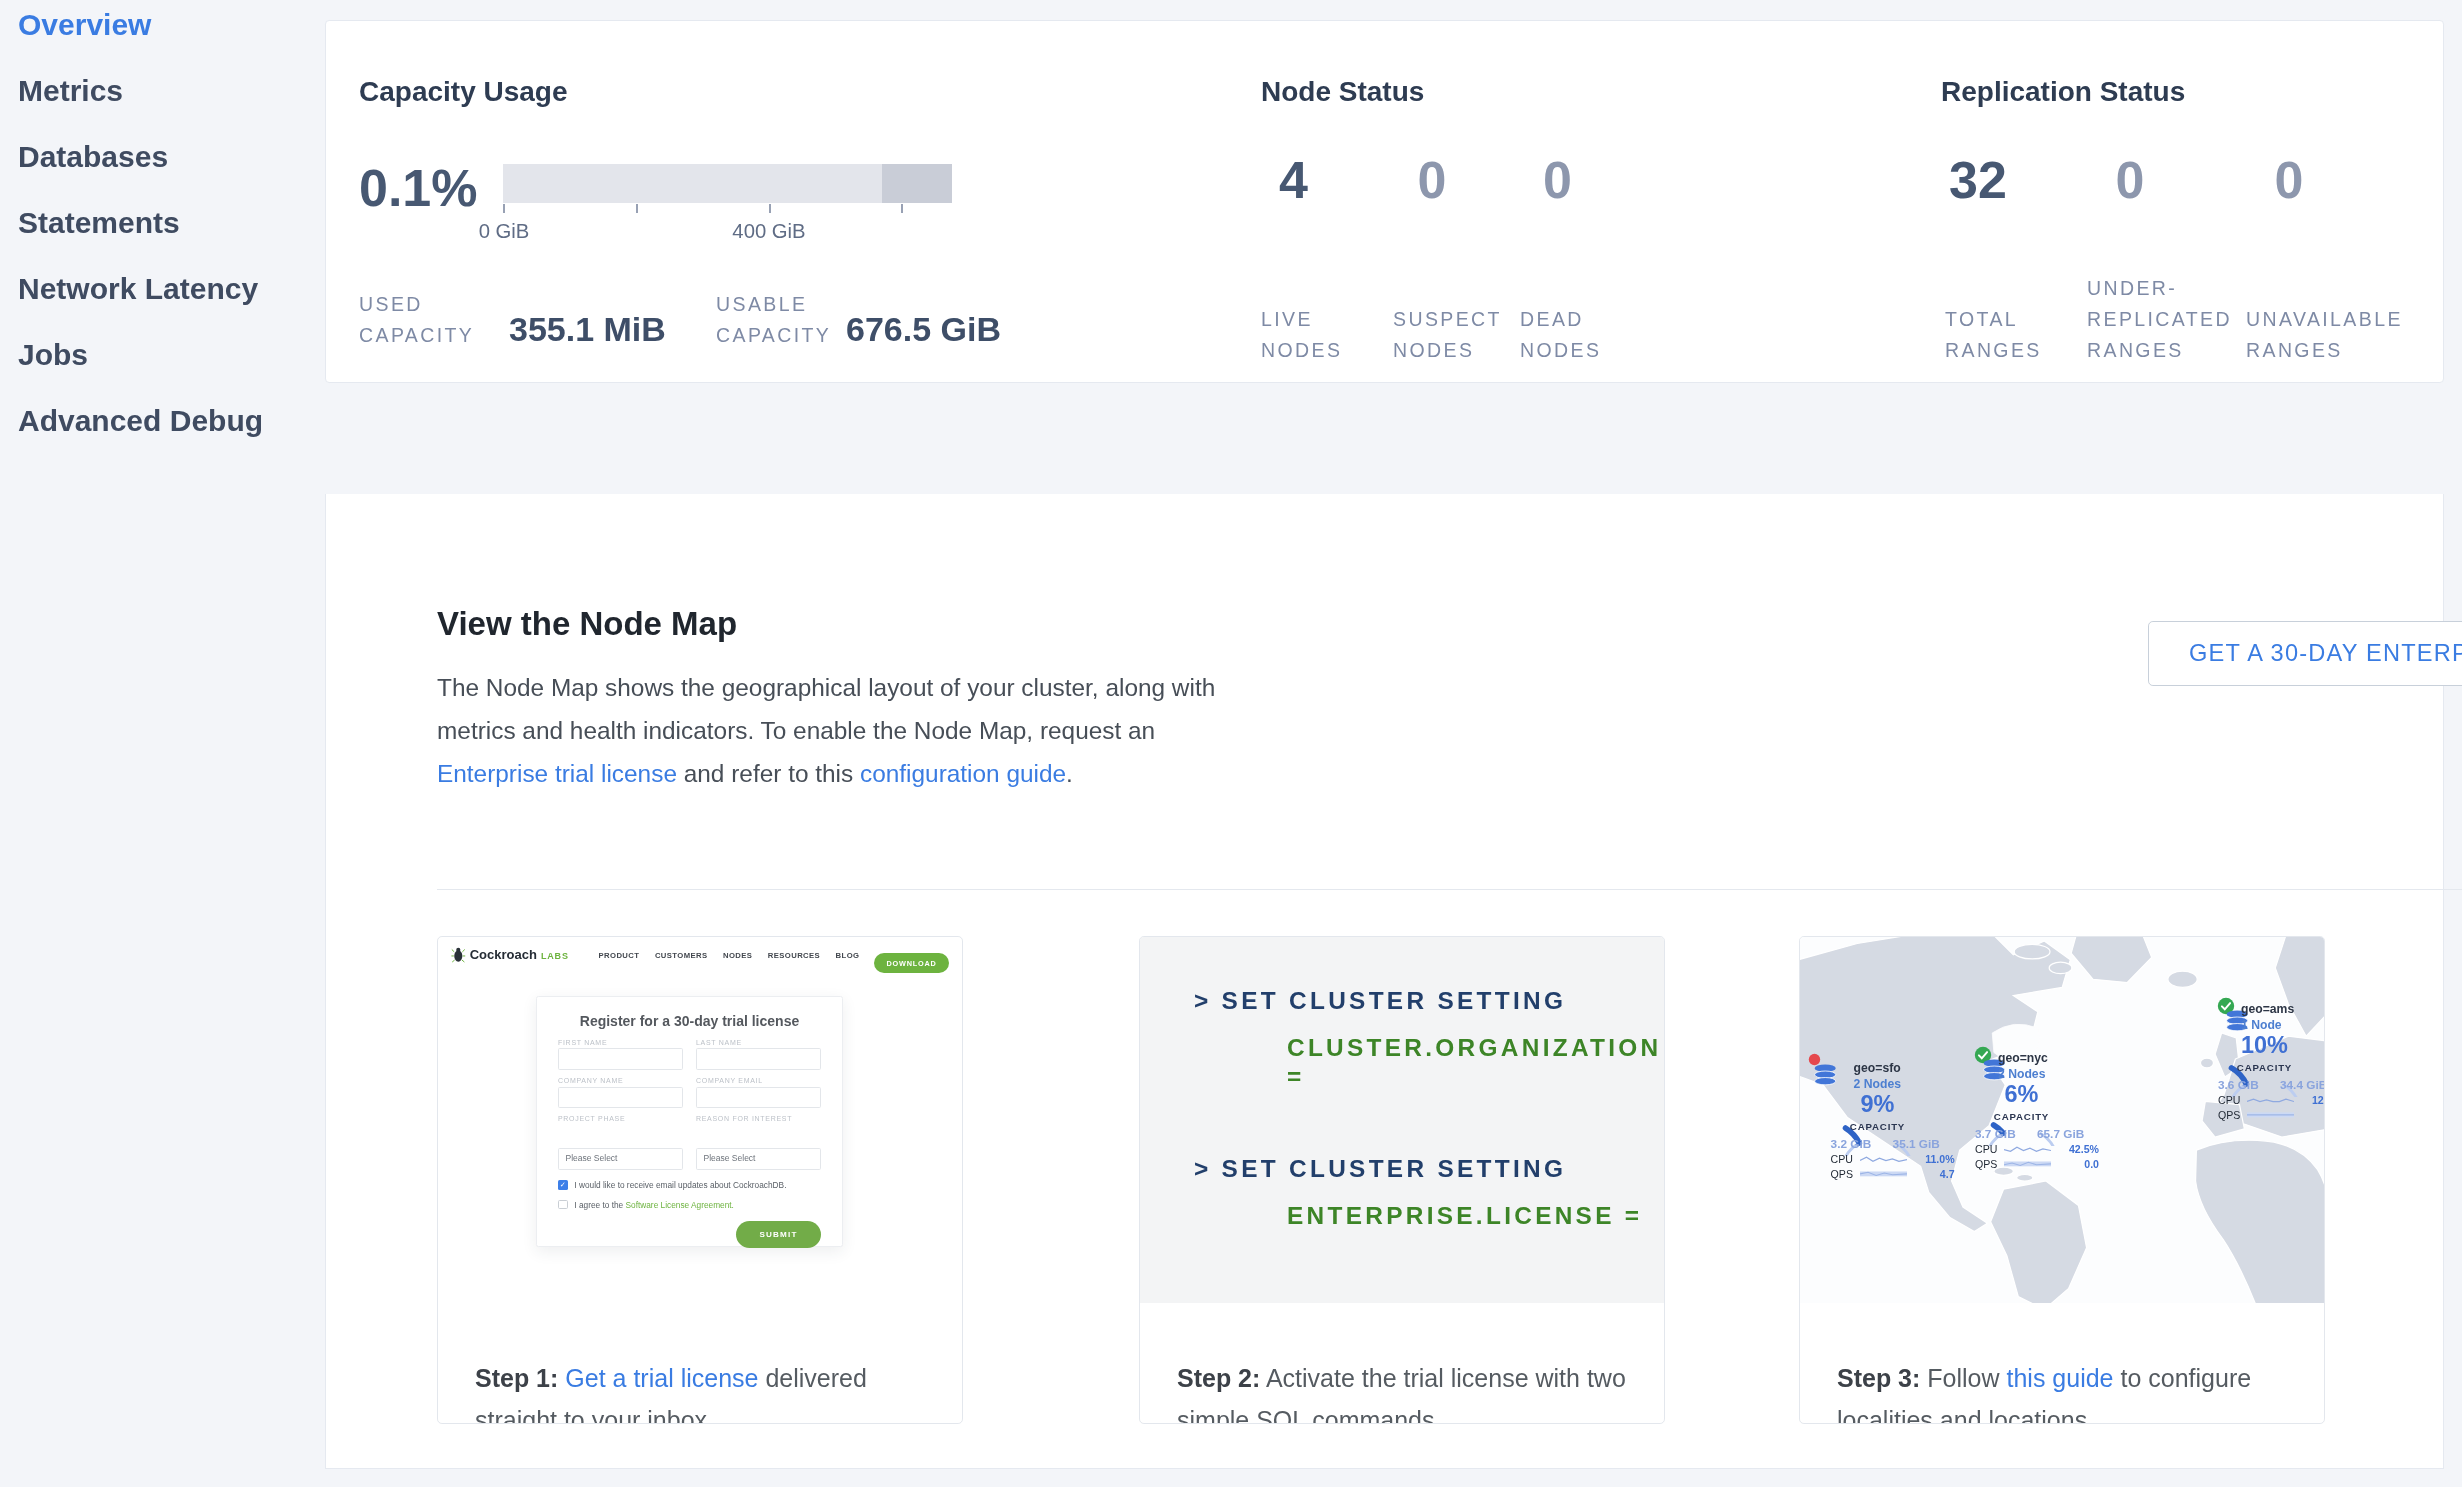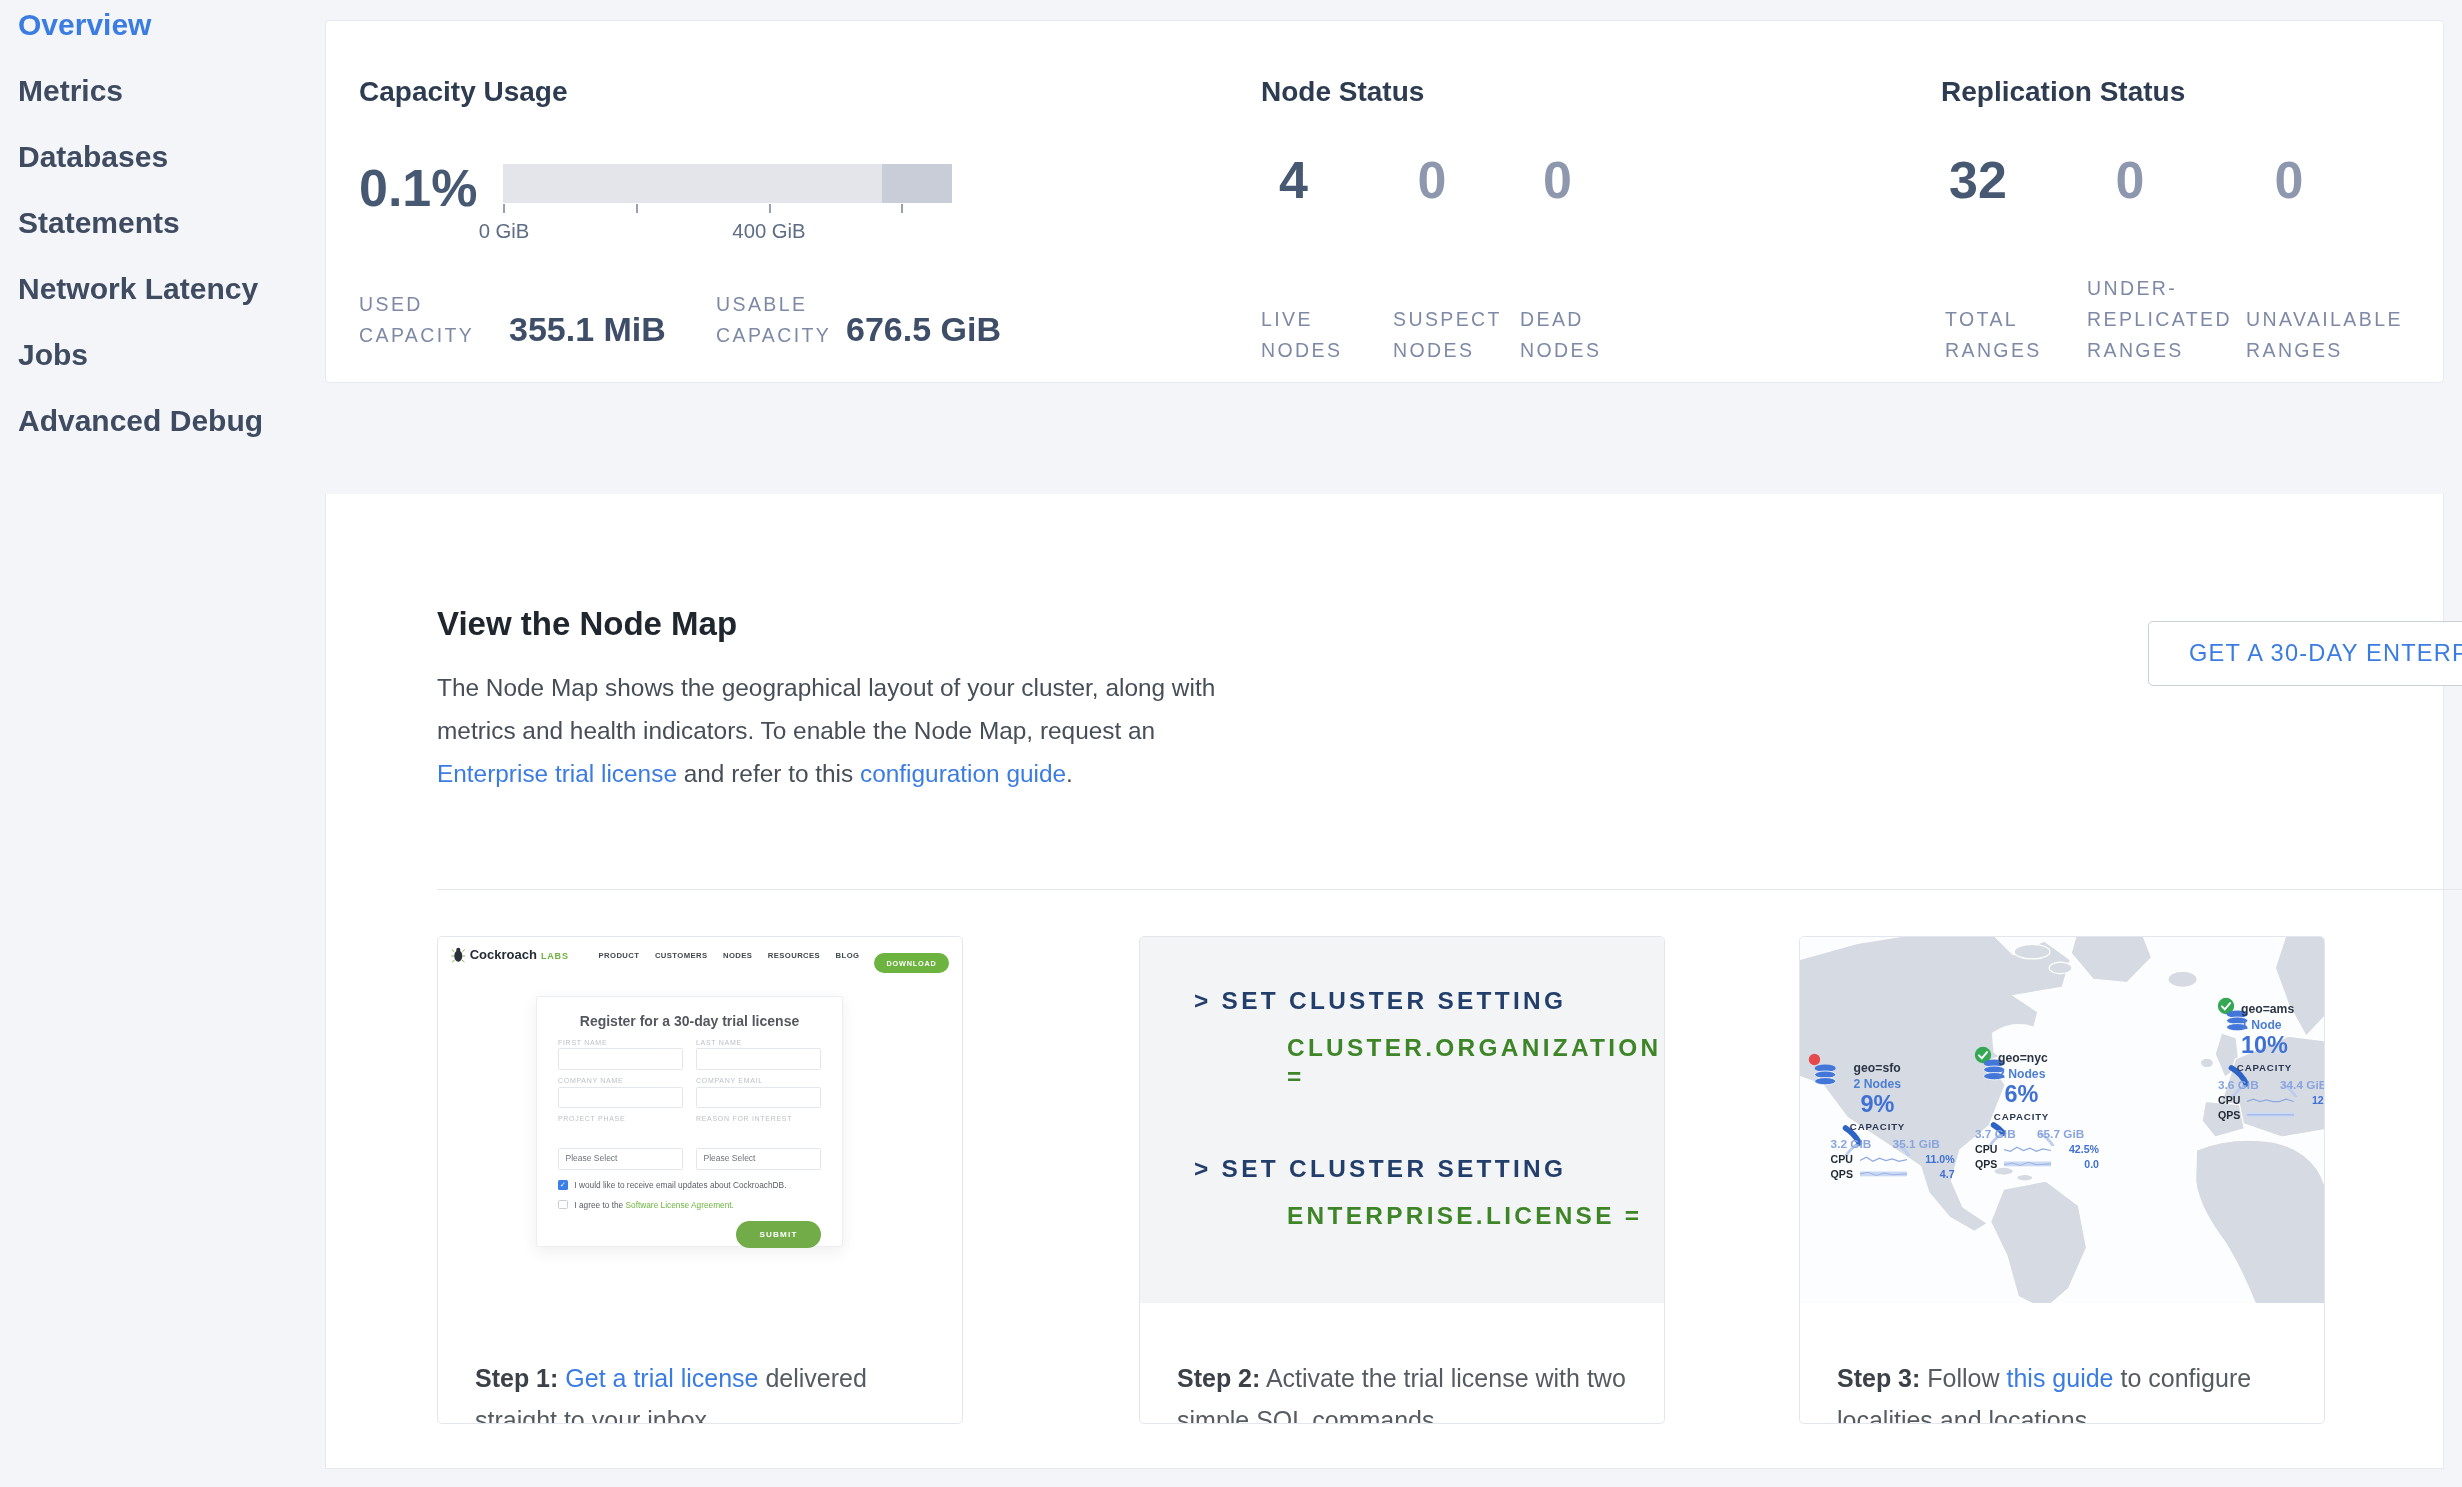--- a/index.html
+++ b/index.html
@@ -85,21 +85,21 @@
   .layout-a .mn-status{left:6.5px;top:1.6px;} .layout-b .mn-status{left:28px;top:4.9px;}
   .mn-db{position:absolute;}
   .layout-a .mn-db{left:11.4px;top:13px;} .layout-b .mn-db{left:36px;top:18px;}
   .mn-name{position:absolute;left:52px;top:9.8px;font-size:12.2px;font-weight:700;color:#2c3545;}
   .mn-count{position:absolute;left:52px;top:26px;font-size:12.2px;font-weight:700;color:#4d7fd0;}
   .mn-arc{position:absolute;left:31px;top:16.3px;}
   .mn-gib{position:absolute;top:86px;font-size:11.8px;font-weight:700;color:#8aa4dd;}
   .mn-gib.gleft{left:29px;} .mn-gib.gright{left:91px;}
   .mn-row{position:absolute;left:29px;width:124px;display:flex;align-items:center;}
   .mn-row.cpu{top:102px;} .mn-row.qps{top:117px;}
-  .mn-metric{font-size:10.6px;font-weight:700;color:#1f2733;width:29px;}
+  .mn-metric{font-size:10.6px;font-weight:400;color:#1f2733;width:29px;}
   .mn-val{font-size:10.6px;font-weight:700;color:#3f70d3;margin-left:auto;}
 </style>
 </head>
 <body>
 
 <div class="page">
 
   <nav class="sidebar">
     <div style="height:11.4px"></div>
     <div class="side-item active">Overview</div>

